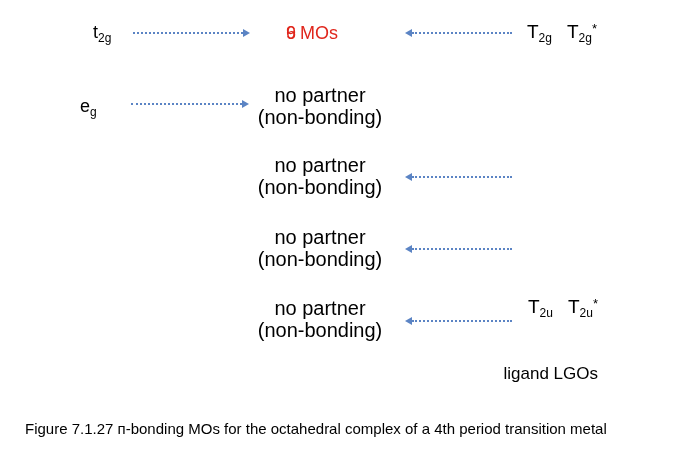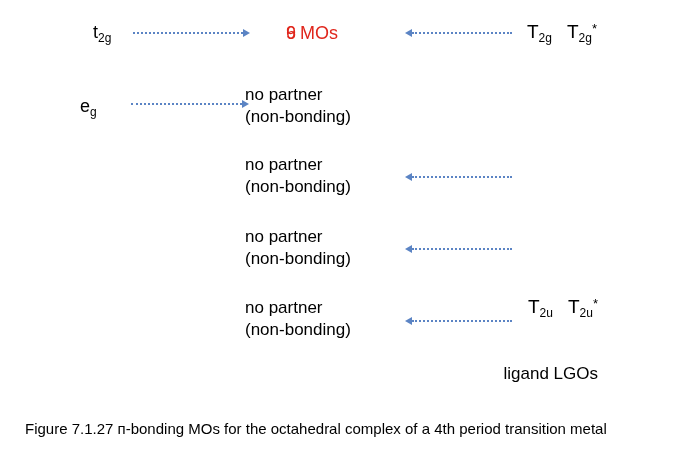--- a/index.html
+++ b/index.html
@@ -26,21 +26,21 @@
   .head-r{width:0;height:0;border-left:7px solid var(--blue);
           border-top:4px solid transparent;border-bottom:4px solid transparent;}
   .head-l{width:0;height:0;border-right:7px solid var(--blue);
           border-top:4px solid transparent;border-bottom:4px solid transparent;}
   
   .mo{color:var(--red);font-size:18px;}
   .overlap{position:relative;display:inline-block;}
   .overlap .over{position:absolute;left:0;top:0;}
   .mo .suffix{margin-left:4px;}
   
-  .center-text{width:150px;font-size:17px;line-height:22px;}
+  .center-text{width:150px;text-align:center;font-size:20px;line-height:22px;}
   .center-text span{display:block;}
   .footer-left{width:180px;text-align:center;font-size:17px;line-height:21px;}
   .footer-left span{display:block;}
   .footer-right{width:140px;text-align:right;font-size:17px;}
   .caption{font-size:15px;white-space:nowrap;}
 </style>
 </head>
 <body>
 
 <div class="canvas">

